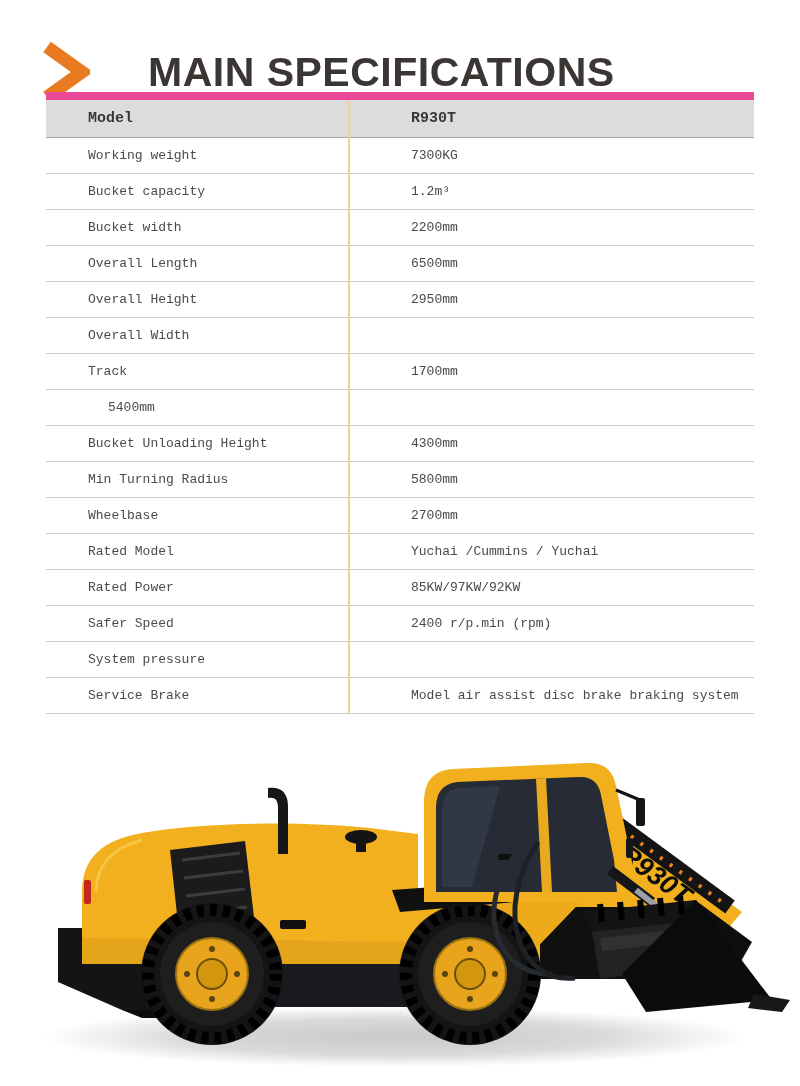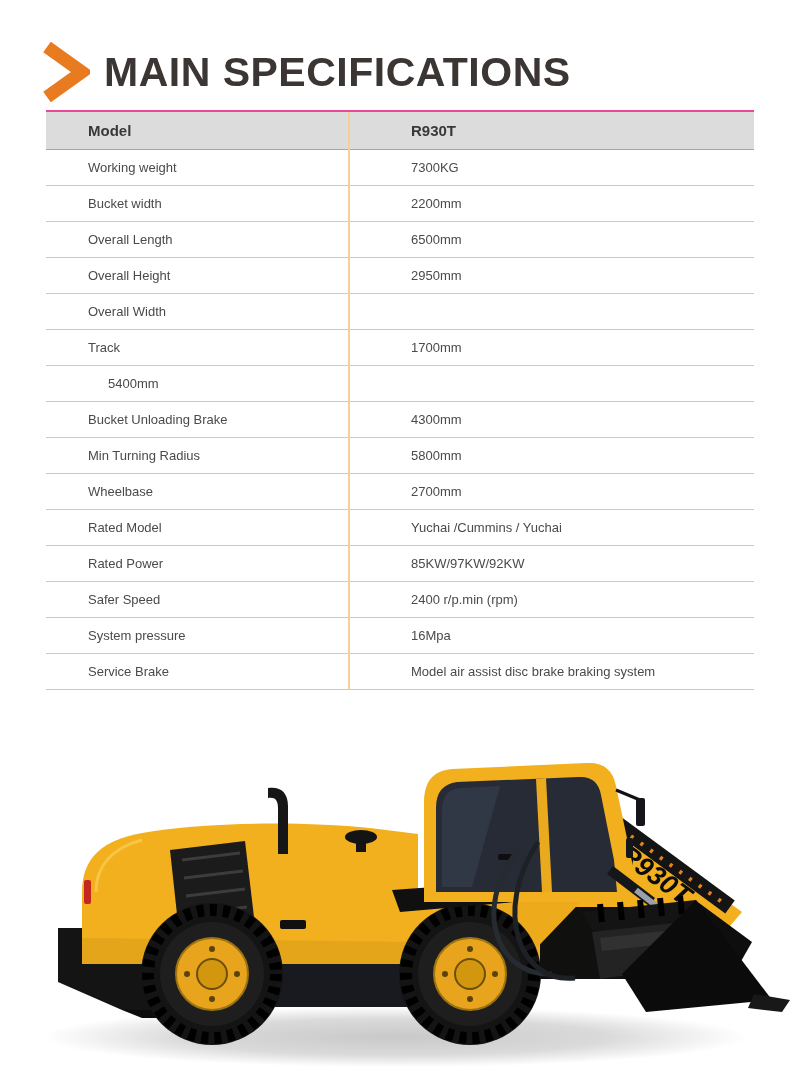--- a/index.html
+++ b/index.html
@@ -4,24 +4,24 @@
 <style>
   * { margin:0; padding:0; box-sizing:border-box; }
   html,body { background:#ffffff; }
   body { width:800px; height:1086px; font-family:"Liberation Sans", sans-serif; position:relative; overflow:hidden; }
 
   .page { position:relative; width:800px; height:1086px; background:#fff; }
 
   
   .hdr { position:absolute; top:42px; left:40px; display:flex; align-items:center; gap:14px; }
   .hdr .chev { width:50px; height:60px; flex:0 0 auto; }
-  .hdr h1 { font-size:41px; font-weight:800; color:#3b3634; letter-spacing:0.5px; line-height:1; }
+  .hdr h1 { font-size:41px; font-weight:800; color:#3b3634; letter-spacing:0.5px; line-height:1;margin-left:44px; }
 
   
-  .spec-table { position:absolute; top:110px; left:46px; width:708px; border-top:2px solid #ec4899; }
+  .spec-table { position:absolute; top:92px; left:46px; width:708px; border-top:8px solid #ec4899;font-family:Liberation Mono, monospace; }
   .divider-v { position:absolute; left:302px; top:0; bottom:0; width:2px; background:#f6cf92; z-index:2; }
   .thead { display:flex; align-items:center; height:38px; background:#dcdcdc; border-bottom:1px solid #a6a6a6; font-weight:bold; font-size:15px; color:#383838; }
   .trow { display:flex; align-items:center; height:36px; border-bottom:1px solid #c9c9c9; font-size:13px; color:#4a4a4a; background:#fff; }
   .col-label { width:303px; padding-left:42px; }
   .col-value { flex:1; padding-left:62px; }
 
   
   .machine-wrap { position:absolute; top:742px; left:0; width:800px; height:344px; }
 </style>
 </head>
@@ -41,20 +41,24 @@
     <div class="thead">
       <div class="col-label">Model</div>
       <div class="col-value">R930T</div>
     </div>
     <div>
     <div class="trow">
       <div class="col-label">Working weight</div>
       <div class="col-value">7300KG</div>
     </div>
 
+    <div class="trow">
+      <div class="col-label">Bucket capacity</div>
+      <div class="col-value">1.2m³</div>
+    </div>
 
     <div class="trow">
       <div class="col-label">Bucket width</div>
       <div class="col-value">2200mm</div>
     </div>
 
     <div class="trow">
       <div class="col-label">Overall Length</div>
       <div class="col-value">6500mm</div>
     </div>
@@ -71,21 +75,21 @@
     <div class="trow">
       <div class="col-label">Track</div>
       <div class="col-value">1700mm</div>
     </div>
 
     <div class="trow">
       <div class="col-value">5400mm</div>
     </div>
 
     <div class="trow">
-      <div class="col-label">Bucket Unloading Brake</div>
+      <div class="col-label">Bucket Unloading Height</div>
       <div class="col-value">4300mm</div>
     </div>
 
     <div class="trow">
       <div class="col-label">Min Turning Radius</div>
       <div class="col-value">5800mm</div>
     </div>
 
     <div class="trow">
       <div class="col-label">Wheelbase</div>
@@ -102,21 +106,20 @@
       <div class="col-value">85KW/97KW/92KW</div>
     </div>
 
     <div class="trow">
       <div class="col-label">Safer Speed</div>
       <div class="col-value">2400 r/p.min (rpm)</div>
     </div>
 
     <div class="trow">
       <div class="col-label">System pressure</div>
-      <div class="col-value">16Mpa</div>
     </div>
 
     <div class="trow">
       <div class="col-label">Service Brake</div>
       <div class="col-value">Model air assist disc brake braking system</div>
     </div>
   </div>
   </div>
 
   <div class="machine-wrap">

